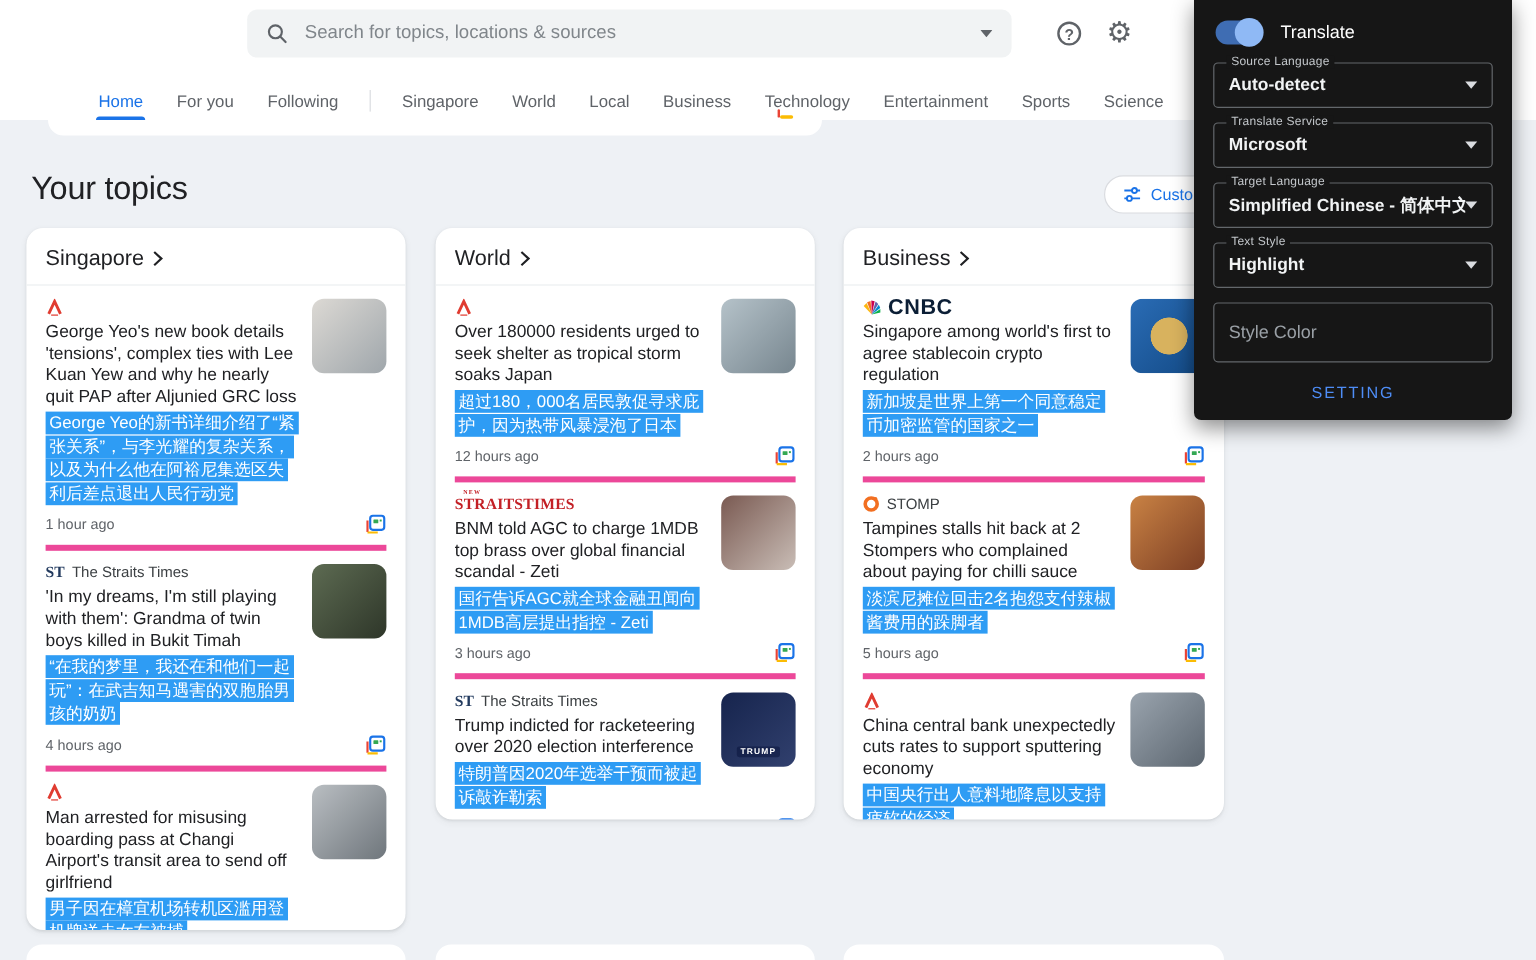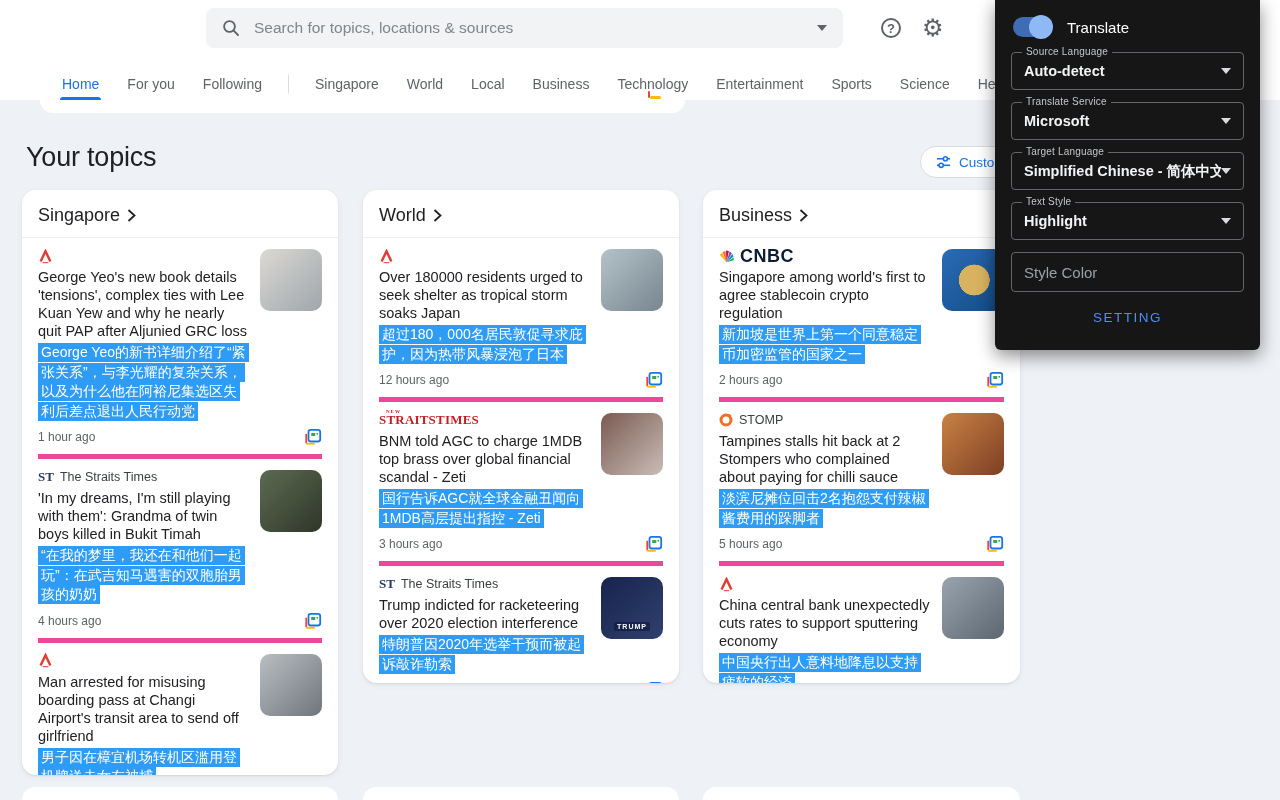--- a/index.html
+++ b/index.html
@@ -11,21 +11,21 @@
   .searchbar{position:absolute;left:206px;top:8px;width:637px;height:40px;background:#f1f3f4;
              border-radius:8px;display:flex;align-items:center;padding:0 16px;gap:12px;box-sizing:border-box;}
   .searchbar input{border:none;background:transparent;outline:none;font-size:15.5px;color:#202124;flex:1;
                    font-family:inherit;}
   .searchbar input::placeholder{color:#80868b;}
   .sb-caret{display:flex;align-items:center;}
   .help-icon{position:absolute;left:881px;top:18px;width:20px;height:20px;border:2px solid #5f6368;border-radius:50%;
              display:flex;align-items:center;justify-content:center;font-size:13px;font-weight:700;color:#5f6368;box-sizing:border-box;}
   .gear-icon{position:absolute;left:922px;top:14px;font-size:24px;line-height:28px;color:#5f6368;}
 
-  .tabs{position:absolute;left:48px;top:70px;display:flex;align-items:center;height:28px;}
+  .tabs{position:absolute;left:68px;top:70px;display:flex;align-items:center;height:28px;}
   .nav-tab{padding:0 14px;font-size:14px;font-weight:500;color:#5f6368;line-height:28px;position:relative;cursor:pointer;white-space:nowrap;}
   .nav-tab.active{color:var(--accent-blue,#1a73e8);}
   .nav-tab.active::after{content:"";position:absolute;left:12px;right:12px;bottom:-2px;height:3px;
                          background:var(--accent-blue,#1a73e8);border-radius:3px 3px 0 0;}
   .nav-divider{width:1px;height:18px;background:#dadce0;margin:0 12px;}
 
   
   .partial-card-top{position:absolute;left:40px;top:100px;width:645px;height:13px;background:#fff;border-radius:0 0 14px 14px;}
   .mini-red{position:absolute;left:648px;top:91px;width:2px;height:7px;background:#ea4335;border-radius:1px;}
   .mini-yellow{position:absolute;left:650px;top:96px;width:11px;height:3px;background:#fbbc04;border-radius:2px;}
@@ -72,21 +72,21 @@
   .toggle-row{display:flex;align-items:center;gap:16px;padding:17px 18px 15px;}
   .toggle{width:38px;height:20px;background:var(--toggle-track,#3f6db3);border-radius:10px;position:relative;}
   .knob{position:absolute;right:-2px;top:-2px;width:24px;height:24px;background:var(--toggle-knob,#8fb9f5);border-radius:50%;}
   .panel-title{font-size:15px;font-weight:500;color:#fff;}
   .field{position:relative;margin:0 16px 12px;height:38px;border:1px solid #63676b;border-radius:4px;
          display:flex;align-items:center;padding:0 12px;box-sizing:border-box;}
   .flabel{position:absolute;top:-7px;left:10px;font-size:10px;color:#c3c7cb;background:var(--panel-bg,#161616);
           padding:0 4px;letter-spacing:.2px;}
   .fvalue{font-size:14.5px;font-weight:600;color:#f1f3f4;flex:1;white-space:nowrap;overflow:hidden;}
   .fcaret{width:0;height:0;border-left:5px solid transparent;border-right:5px solid transparent;border-top:6px solid #dadce0;}
-  .style-color{margin:6px 16px 0;height:40px;border:1px solid #63676b;border-radius:4px;display:flex;align-items:center;
+  .style-color{margin:6px 16px 0;height:50px;border:1px solid #63676b;border-radius:4px;display:flex;align-items:center;
                padding:0 12px;font-size:15px;color:#9aa0a6;box-sizing:border-box;}
   .setting{text-align:center;margin-top:18px;font-size:13.5px;letter-spacing:1.5px;font-weight:500;
            color:var(--panel-link,#4e8df6);}
   svg{display:block;}
 </style>
 </head>
 <body>
 
 <div class="canvas">
   <div class="content-bg"></div>

